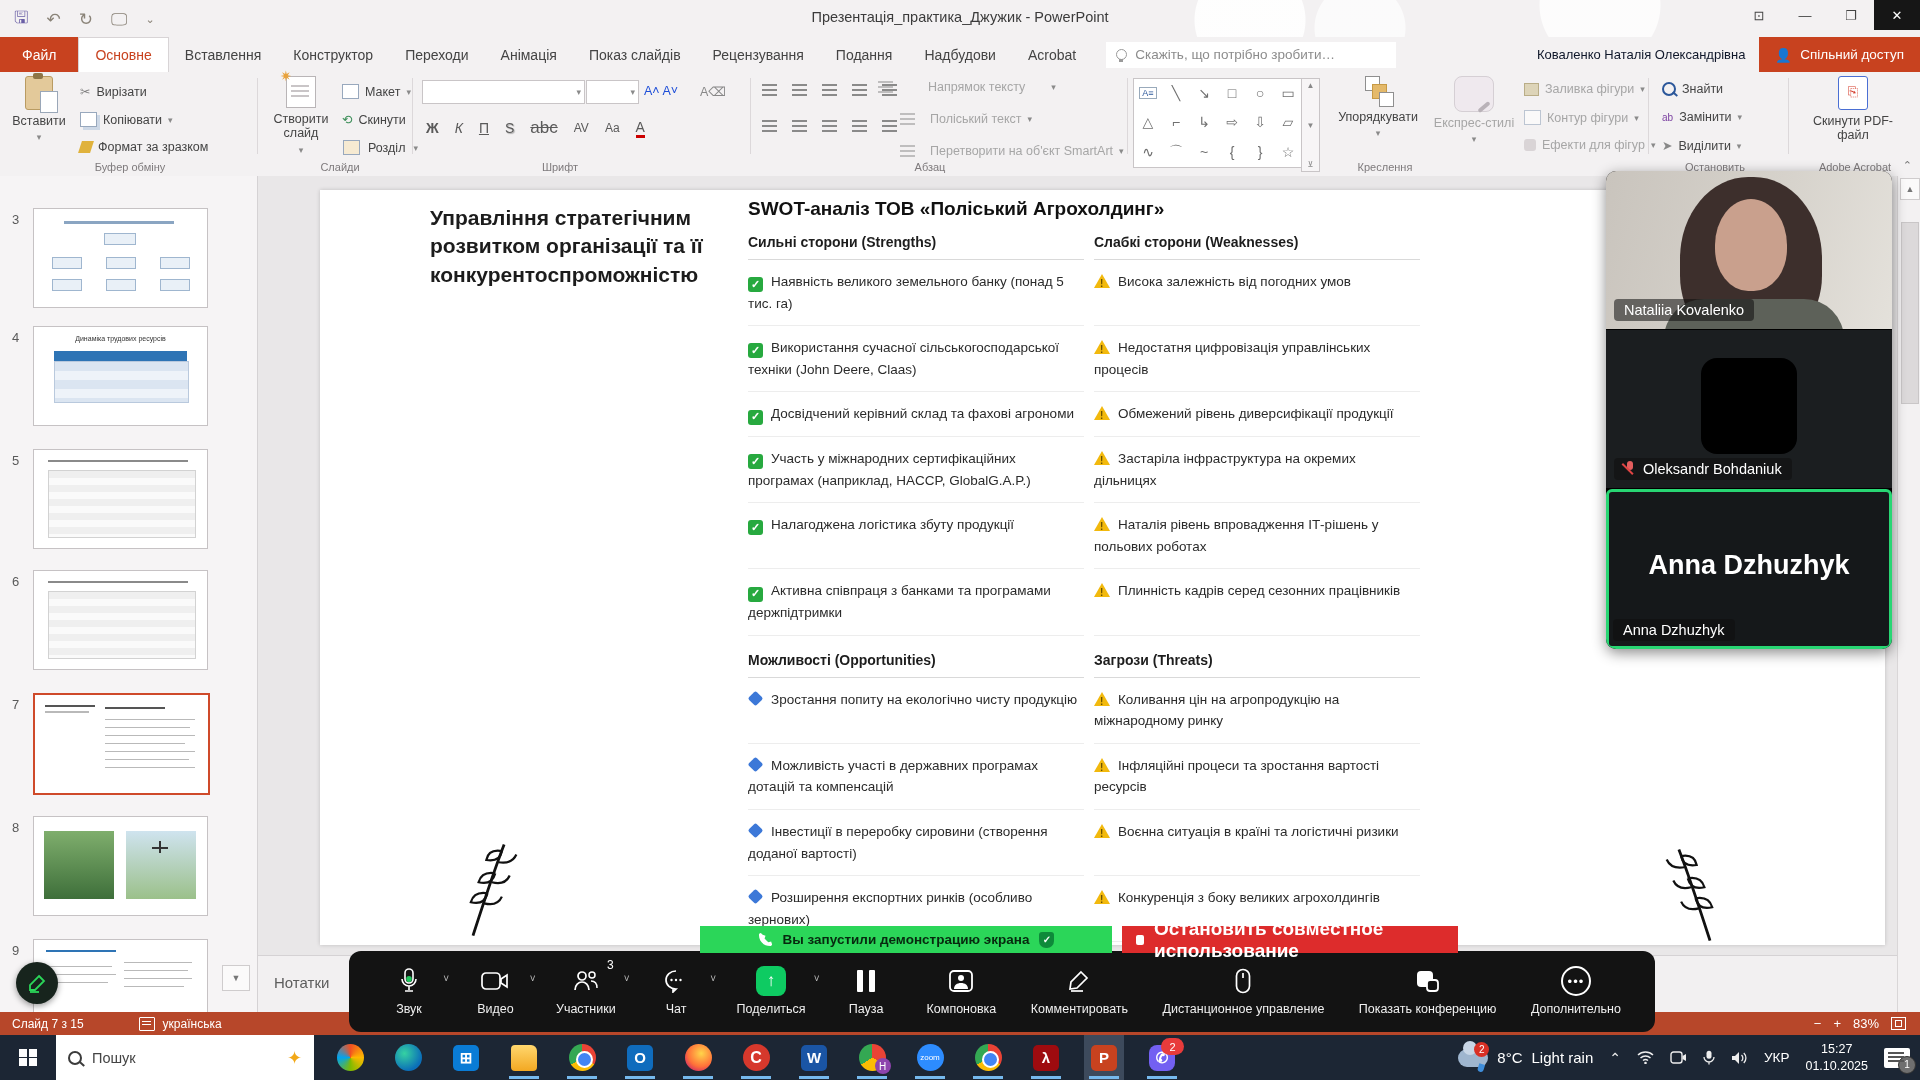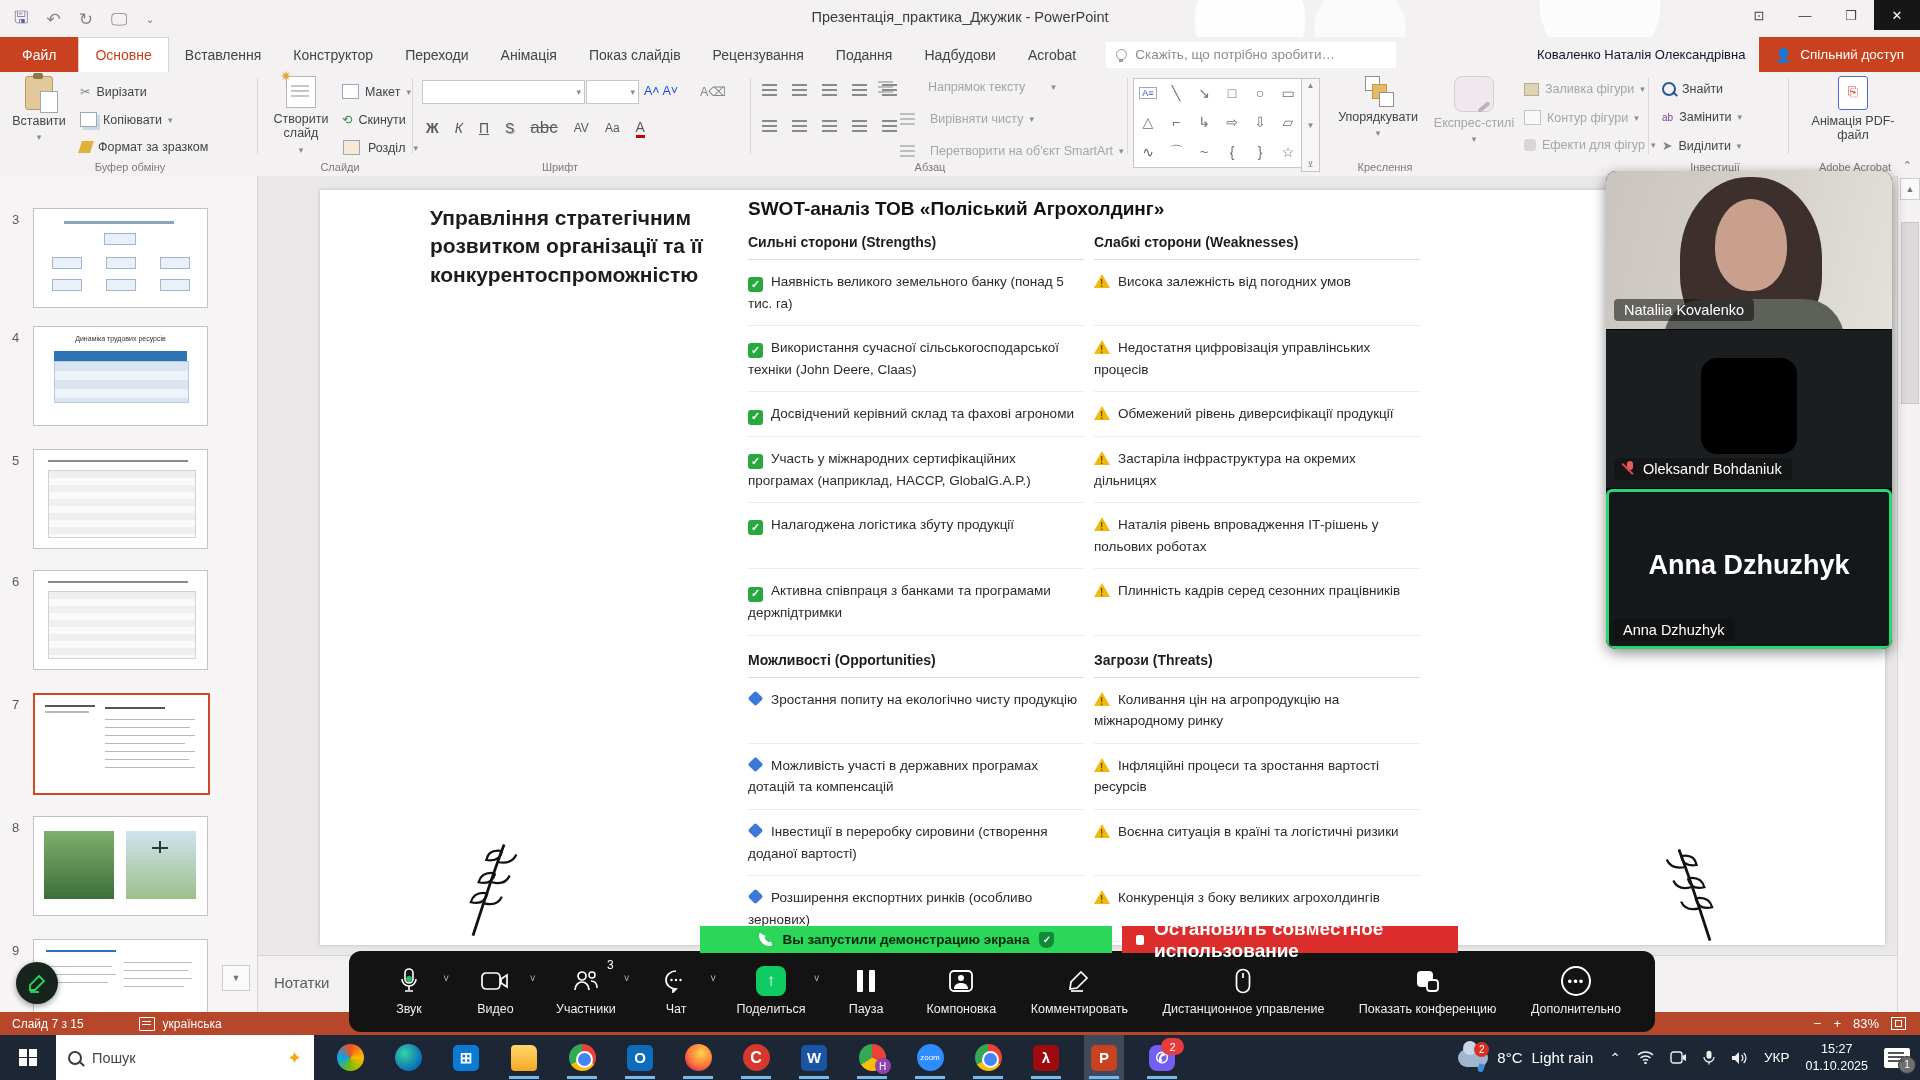--- a/index.html
+++ b/index.html
@@ -272,21 +272,21 @@
       <span class="alns"></span>
       <span class="alns"></span>
     </div>
     <div class="rsm dis" style="left:878px;top:8px;gap:26px;">
         <span class="alns" style="opacity:.5"></span>
         <span>Напрямок тексту</span>
         <span class="dd">▾</span>
       </div>
     <div class="rsm dis" style="left:900px;top:40px;">
         <span class="alns" style="opacity:.5"></span>
-        <span>Вирівняти чисту</span>
+        <span>Поліський текст</span>
         <span class="dd">▾</span>
       </div>
     <div class="rsm dis" style="left:900px;top:72px;">
         <span class="alns" style="opacity:.5"></span>
         <span>Перетворити на об'єкт SmartArt</span>
         <span class="dd">▾</span>
       </div>
     <div class="glabel" style="left:890px;width:80px;">Абзац</div>
     <div class="gsep" style="left:1127px;"></div>
 
@@ -354,26 +354,26 @@
     <div class="rsm" style="left:1662px;top:38px;">
         <span style="color:#7a3fa0;font-size:10px">ab<br></span>
         <span>Замінити</span>
         <span class="dd">▾</span>
       </div>
     <div class="rsm" style="left:1662px;top:66px;">
         <span style="color:#888">➤</span>
         <span>Виділити</span>
         <span class="dd">▾</span>
       </div>
-    <div class="glabel" style="left:1660px;width:110px;">Інвестиції</div>
+    <div class="glabel" style="left:1660px;width:110px;">Остановить</div>
     <div class="gsep" style="left:1788px;"></div>
 
     <div class="bigbtn" style="left:1808px;width:90px;">
       <span class="pdfico">⎘</span>
-      <span>Анімація PDF-файл</span>
+      <span>Скинути PDF-файл</span>
     </div>
     <div class="glabel" style="left:1800px;width:110px;">Adobe Acrobat</div>
     <div class="collapse">⌃</div>
   </div>
 
   <div class="abs lpanel">
     <span class="tnum" style="top:36px;">3</span>
     <div class="thumb" style="top:32px;">
       <div class="tl" style="left:30px;top:12px;width:110px;height:3px;background:#8aa5c2;"></div>
       <div class="tbx" style="left:70px;top:24px;width:30px;height:10px;"></div>

